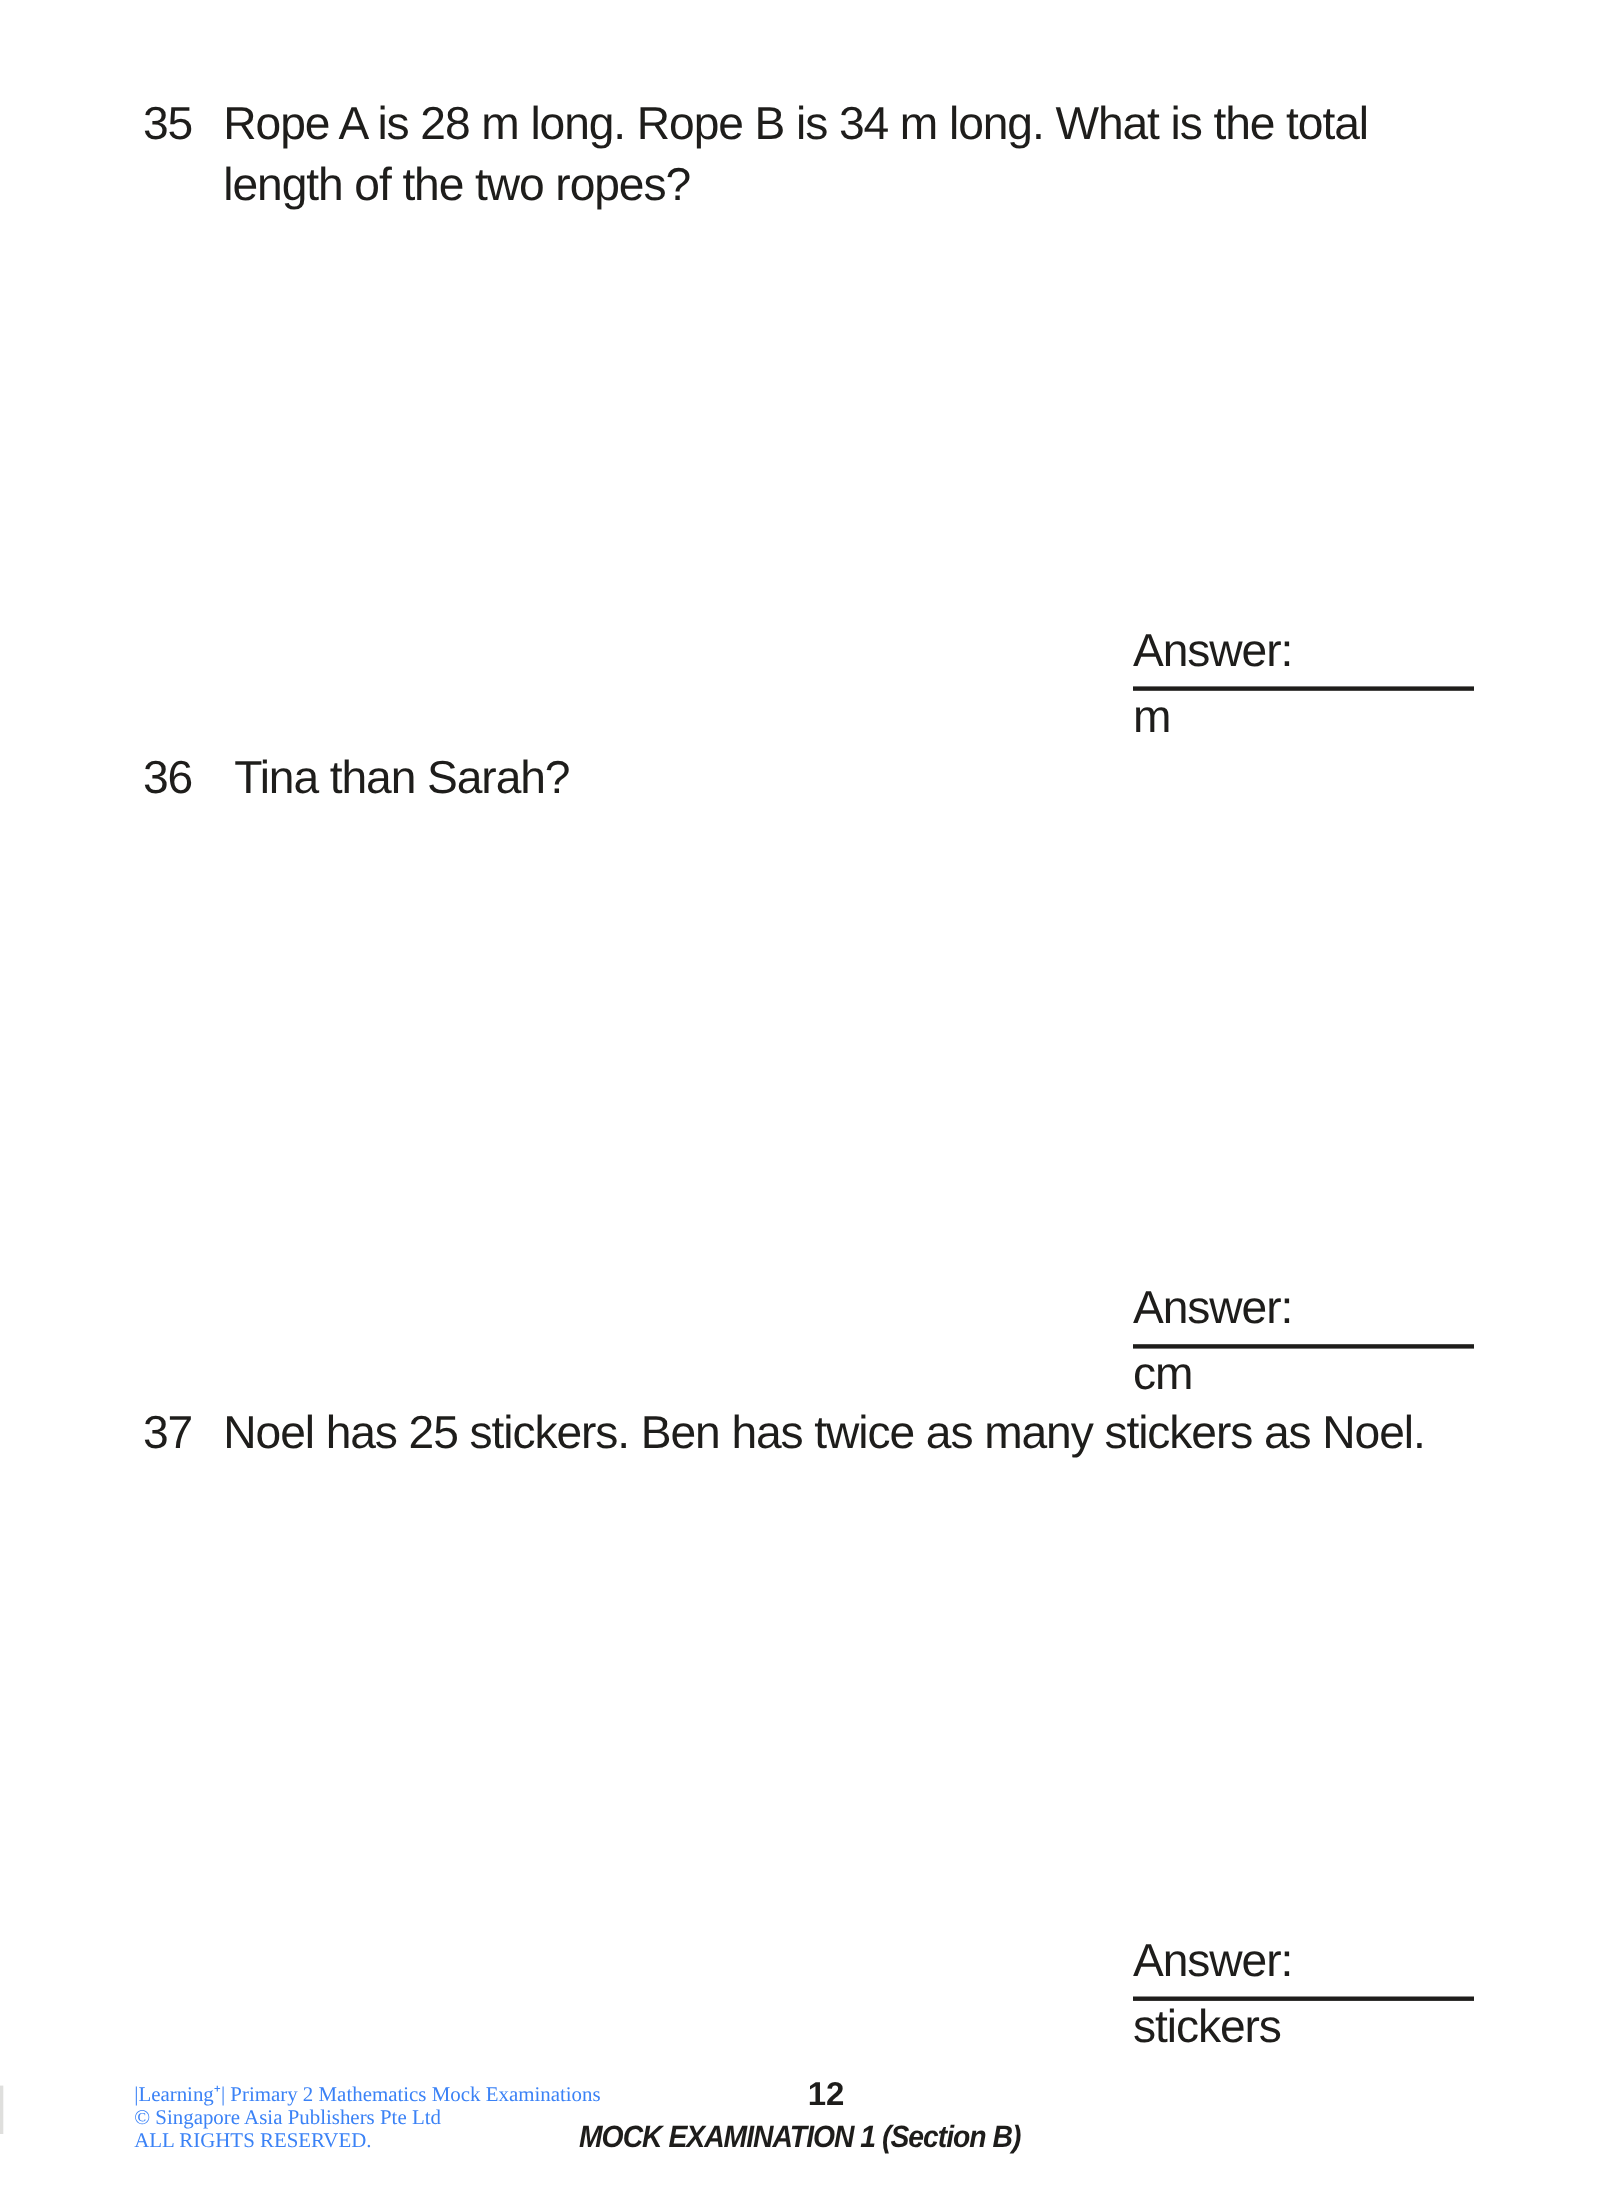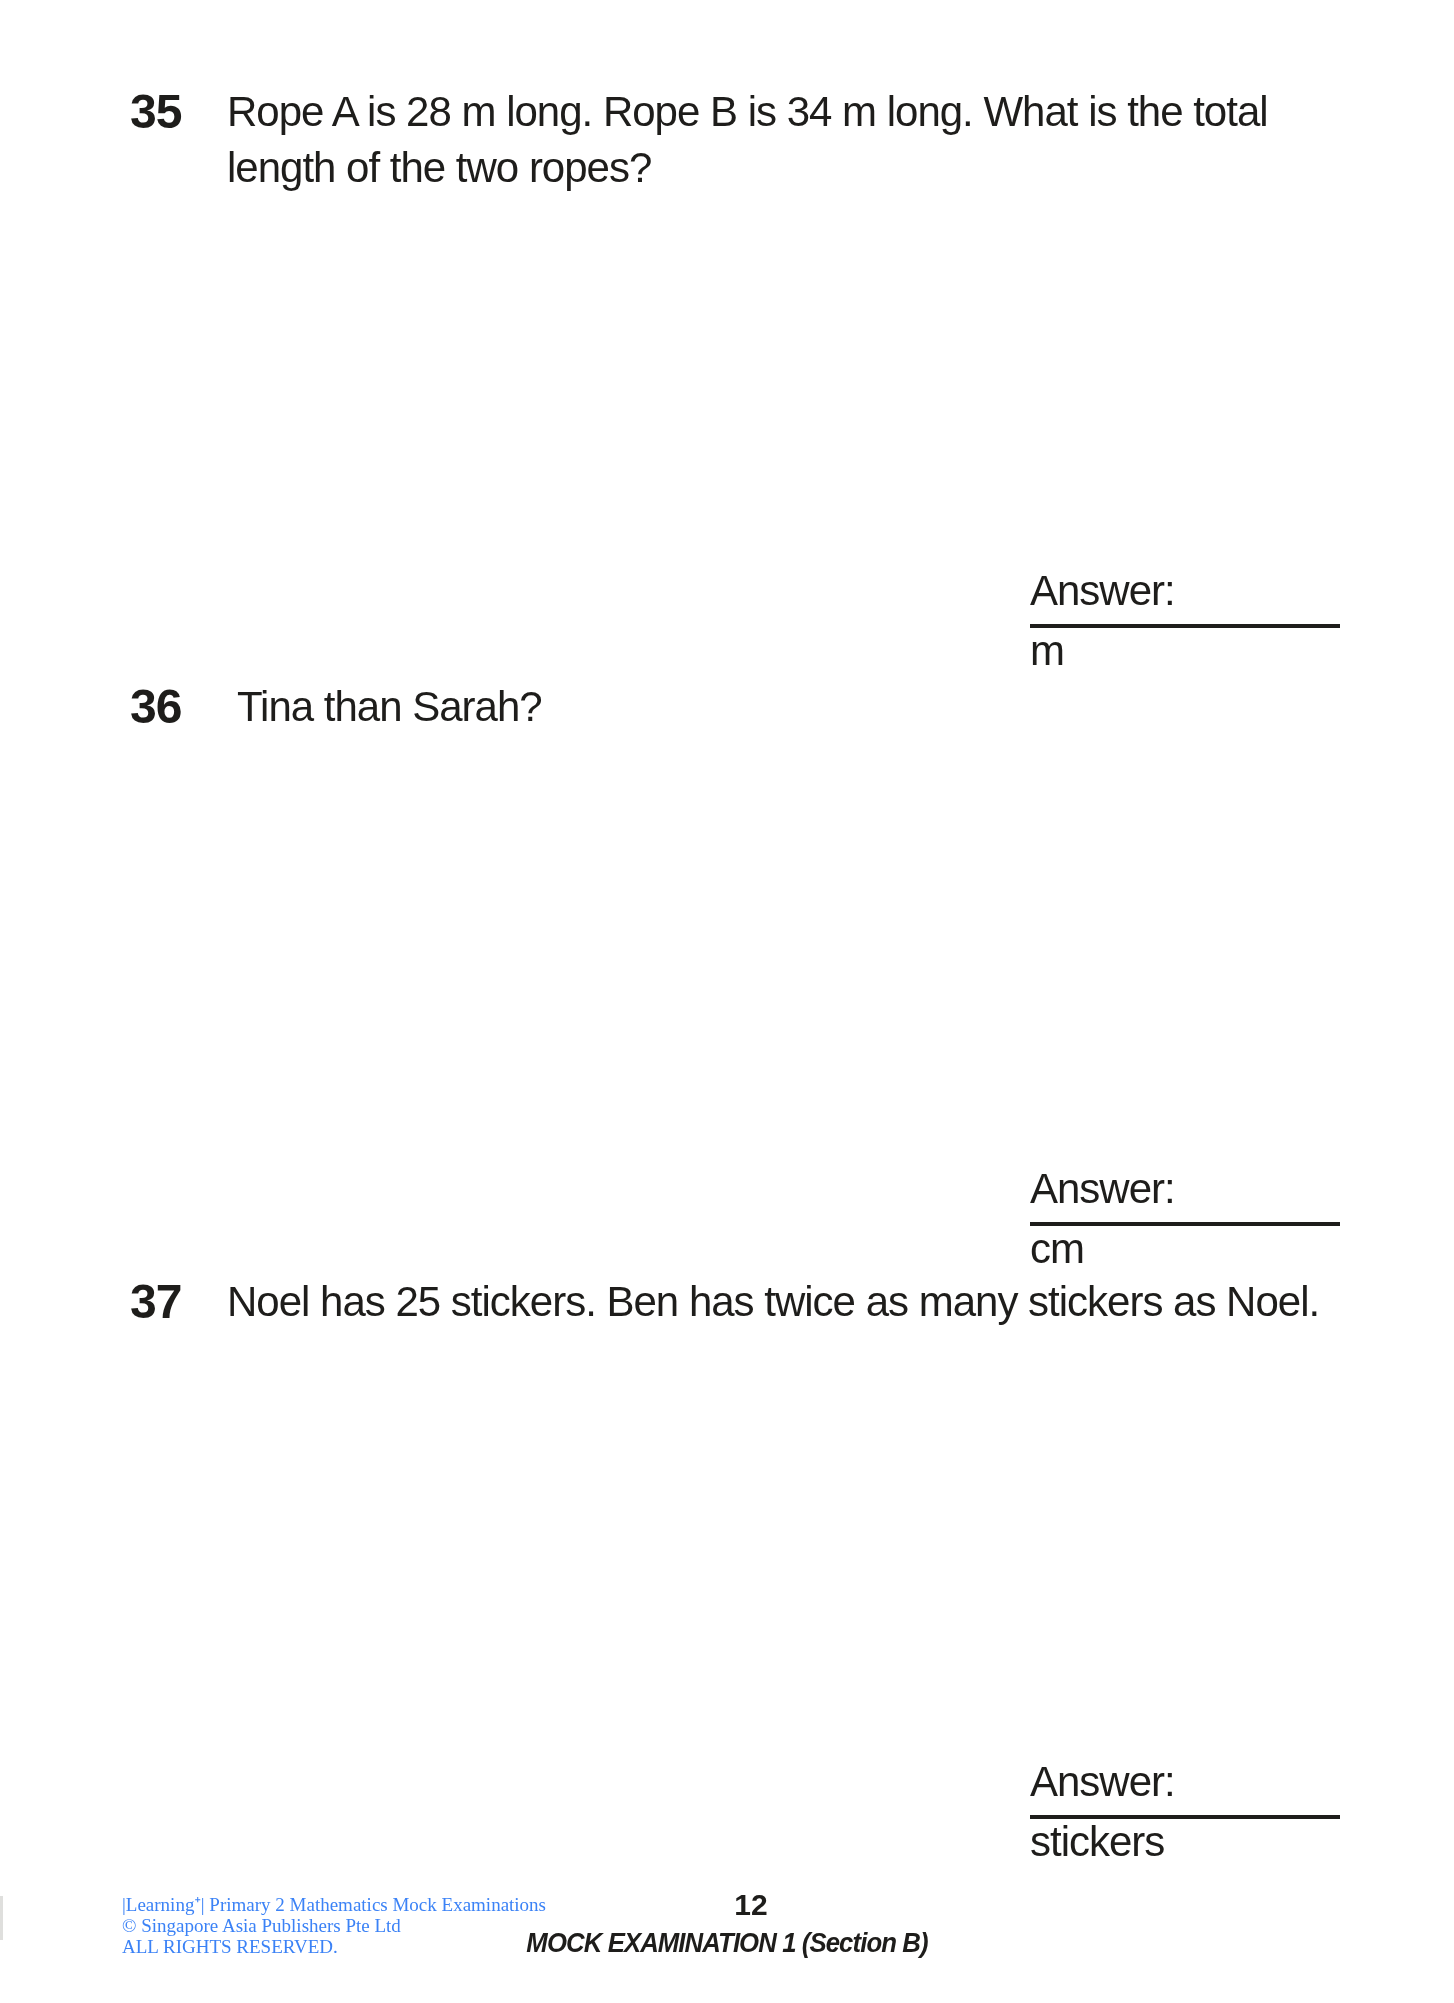--- a/index.html
+++ b/index.html
@@ -26,31 +26,31 @@
 
   .question {
     position: absolute;
     left: 130px;
     display: flex;
     align-items: flex-start;
   }
   .qnum {
     width: 73px;
     flex: 0 0 73px;
-    font-size: 48px;
-    font-weight: bold;
+    font-size: 42px;
+    font-weight: normal;
     letter-spacing: -1px;
     line-height: 56px;
   }
   .qtext {
     font-size: 42px;
     letter-spacing: -1px;
     line-height: 56px;
   }
-  .qline { white-space: nowrap; margin-left: 24px; }
+  .qline { white-space: nowrap; }
 
   .answer-row {
     position: absolute;
     right: 127px;
     display: flex;
     align-items: baseline;
     font-size: 42px;
     letter-spacing: -1px;
     line-height: 56px;
     white-space: nowrap;

